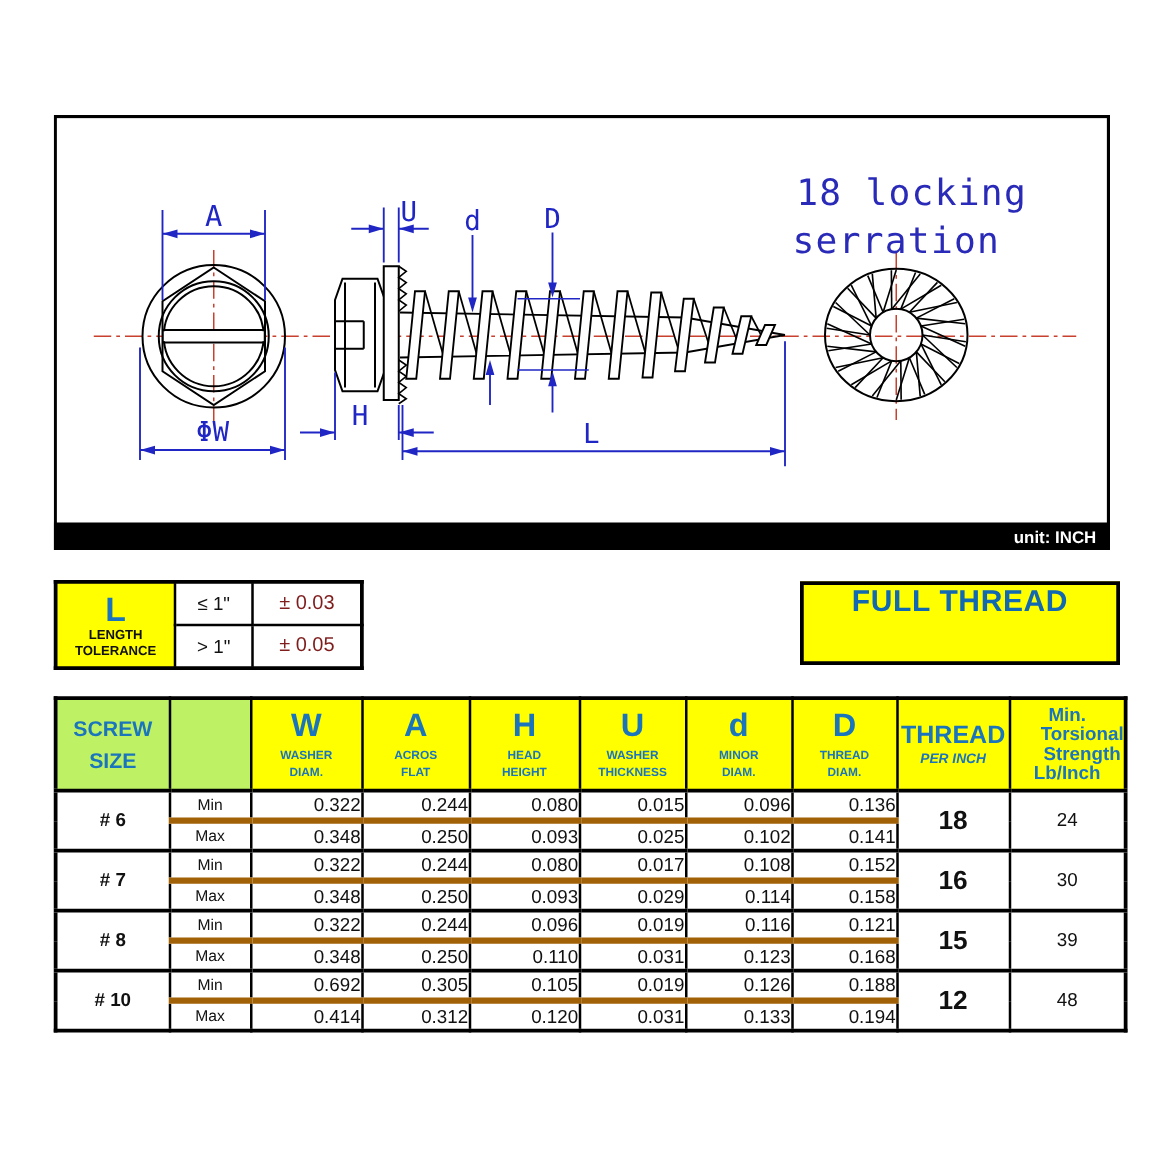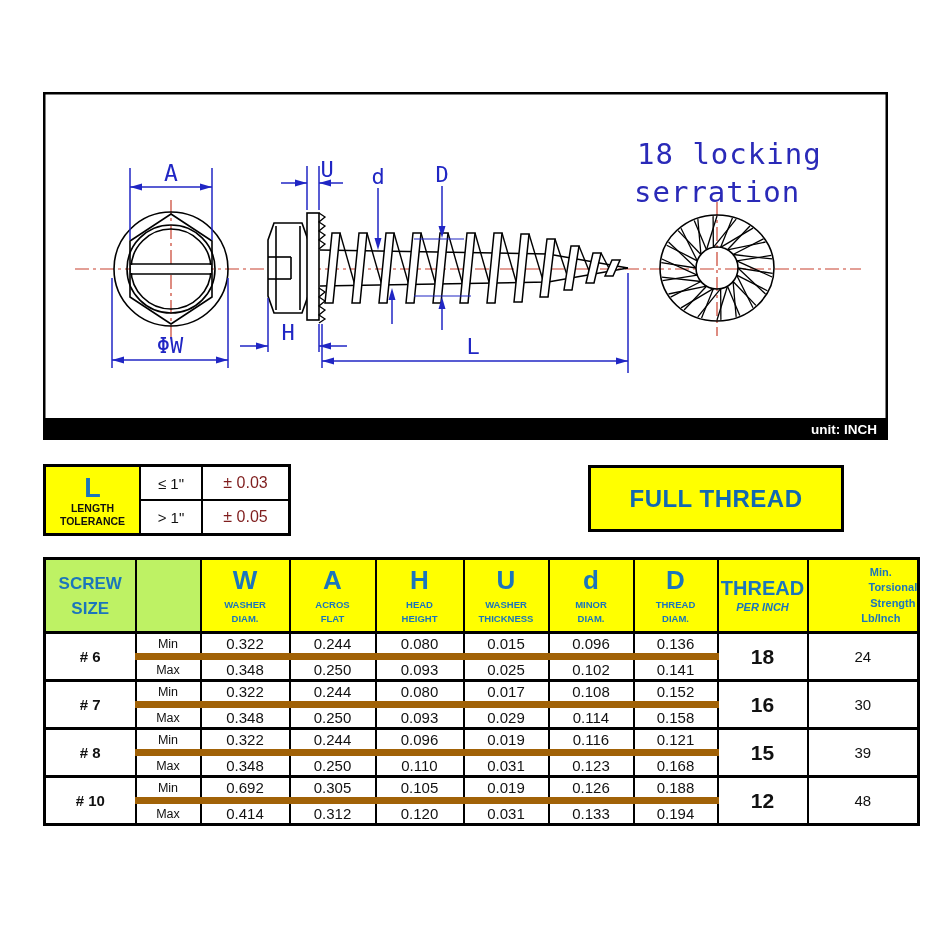--- a/index.html
+++ b/index.html
@@ -16,44 +16,44 @@
   .tol{position:absolute;left:43px;top:464px;border-collapse:collapse;table-layout:fixed;
        border:3px solid #000;}
   .tol td{border:2px solid #000;text-align:center;vertical-align:middle;padding:0;}
   .tol-sym{width:93px;background:#ffff00;}
   .tol-L{color:#1b75bc;font-size:27px;font-weight:bold;line-height:28px;margin-top:1px;}
   .tol-cap{color:#111;font-size:10.5px;font-weight:bold;line-height:13px;}
   .tol-cond{width:60px;font-size:15px;color:#111;height:32px;}
   .tol-val{width:85px;font-size:16px;color:#7f1d1d;}
 
   
-  .banner{position:absolute;left:588px;top:465px;width:250px;height:61px;background:#ffff00;
-          border:3px solid #000;display:flex;align-items:center;justify-content:center;}
+  .banner{position:absolute;left:640px;top:465px;width:250px;height:61px;background:#ffff00;
+          border:3px solid #000;display:flex;justify-content:center;}
   .banner span{color:#1268b1;font-size:24px;font-weight:bold;letter-spacing:.5px;}
 
   
   .spec{position:absolute;left:43px;top:557px;border-collapse:collapse;table-layout:fixed;
         border:3px solid #000;}
   .spec th,.spec td{border:2px solid #000;text-align:center;vertical-align:middle;padding:0;color:#111;}
   .spec thead th{border-bottom:3px solid #000;height:71px;}
   .spec th.hwhite{background:#bef264;}
   .spec th.hyellow{background:#ffff00;}
   .hscrew{color:#1b75bc;font-size:17px;font-weight:bold;line-height:25px;}
   .sym{color:#1b75bc;font-size:26px;font-weight:bold;line-height:26px;margin-top:1px;}
   .sub{color:#1b75bc;font-size:9.5px;font-weight:bold;line-height:14px;margin-top:5px;}
   .thread-big{color:#1b75bc;font-size:20px;font-weight:bold;line-height:22px;}
   .thread-sub{color:#1b75bc;font-size:11px;font-weight:bold;line-height:14px;margin-top:1px;font-style:italic;}
-  .str-line{color:#1b75bc;font-size:11px;line-height:15.5px;padding-left:36px;}
+  .str-line{color:#1b75bc;font-size:15px;line-height:15.5px;}
   .str-line.b{font-weight:bold;margin-left:24px;}
   .spec tbody tr{height:24px;}
   .spec tbody tr.row-min td{border-top:3px solid #000;}
-  .spec tbody tr.row-max td{border-top:7px solid #a16207;}
+  .spec tbody tr.row-max td{border-top:5px solid #a16207;}
   .spec td.size{font-size:15px;font-weight:bold;}
   .spec td.mm{font-size:12.5px;}
-  .spec td.num{font-size:15px;}
+  .spec td.num{font-size:15px;text-align:right;}
   .spec td.tpi{font-size:21px;font-weight:bold;}
   .spec td.str{font-size:15px;}
 </style>
 </head>
 <body>
 
 <div class="page">
 
   <svg class="drawing" width="845" height="348" viewBox="0 0 845 348">
 

